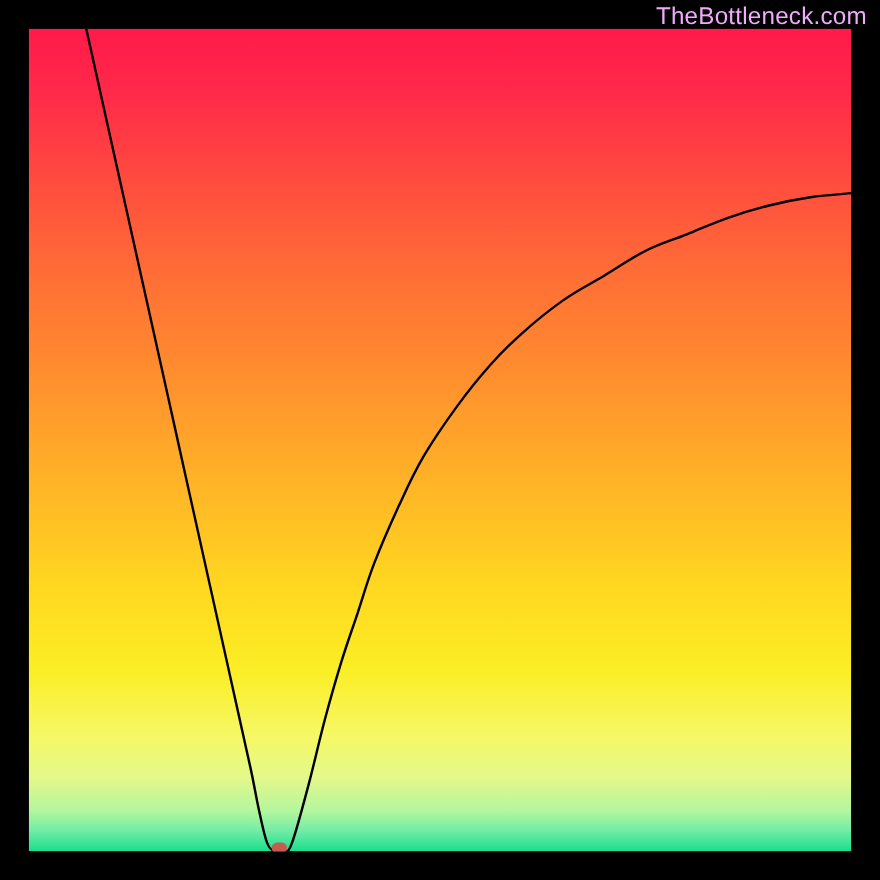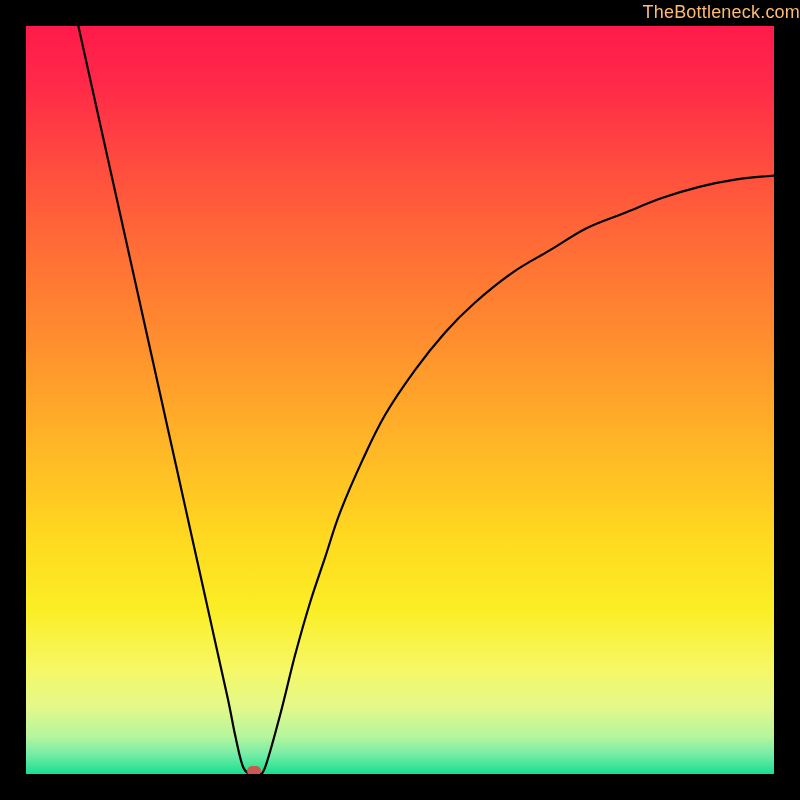--- a/index.html
+++ b/index.html
@@ -35,23 +35,23 @@
   .curve-svg {
     position: absolute;
     left: 0;
     top: 0;
     width: 100%;
     height: 100%;
   }
   .watermark {
     position: absolute;
     top: 2px;
-    right: 0;
-    color: #fdba74;
-    font-size: 18px;
+    right: 12px;
+    color: #f0abfc;
+    font-size: 22px;
     font-weight: 500;
     letter-spacing: 0.2px;
   }
   .marker {
     position: absolute;
     width: 14px;
     height: 10px;
     border-radius: 5px;
     background: #c95a50;
     transform: translate(-50%, -50%);

